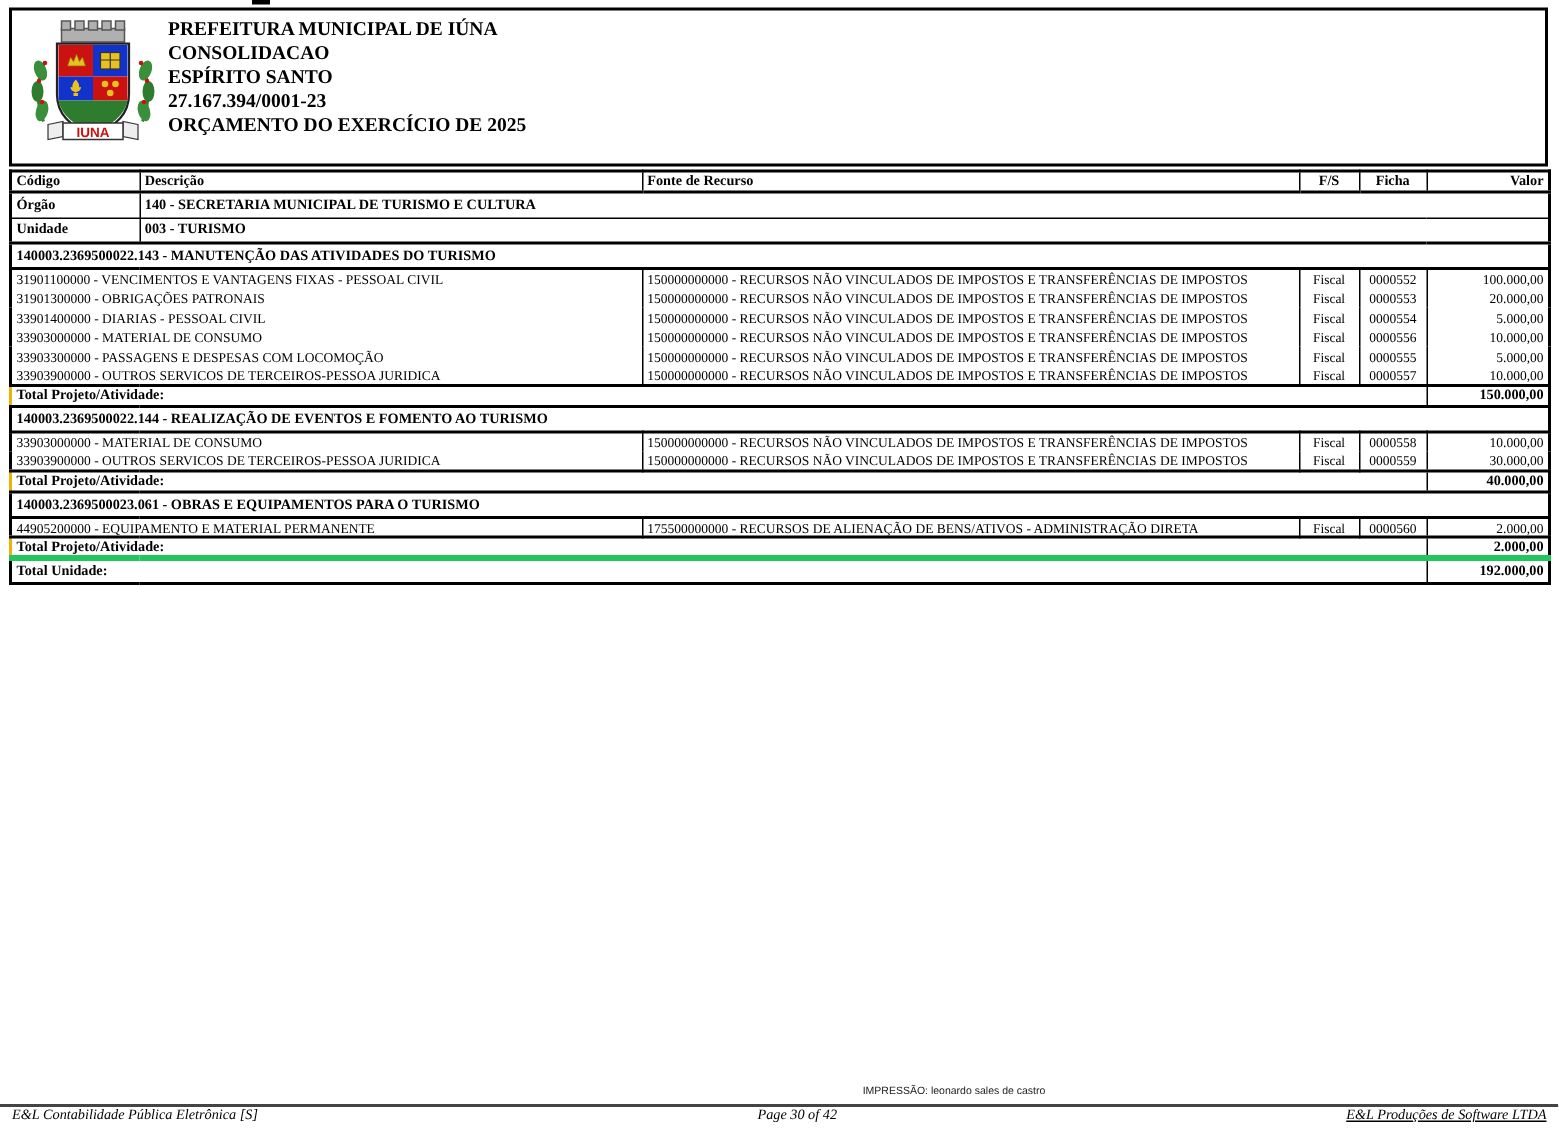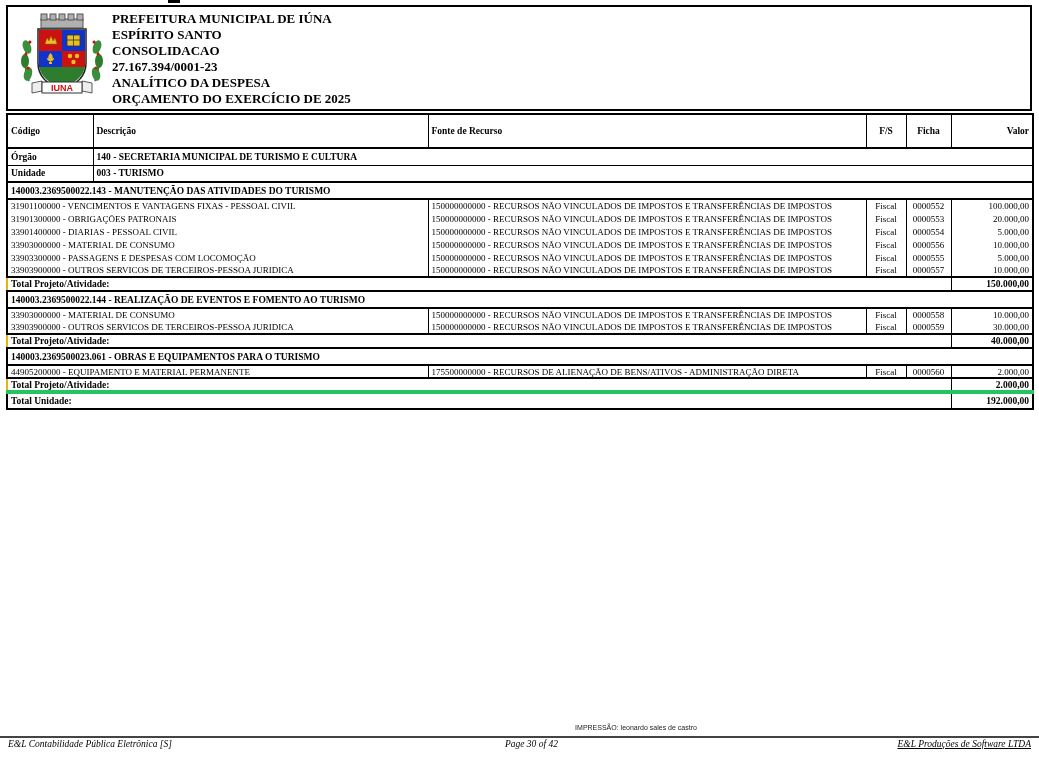--- a/index.html
+++ b/index.html
@@ -12,21 +12,21 @@
   
   .header-box { position:absolute; left:6px; top:5px; width:1026px; height:106px; border:2px solid #000; background:#fff; }
   .logo-wrap { position:absolute; left:8px; top:4px; width:92px; height:94px; }
   .title-block { position:absolute; left:104px; top:4px; }
   .title-line { font-weight:bold; font-size:13px; line-height:16px; white-space:nowrap; }
 
   
   table.budget { position:absolute; left:6px; top:113px; width:1026px; border-collapse:collapse; table-layout:fixed; background:#fff; border:2px solid #000; }
   table.budget td { overflow:hidden; white-space:nowrap; padding:0 3px; font-size:9px; vertical-align:middle; }
 
-  tr.header-row { height:34px;padding-left:18px; }
+  tr.header-row { height:14px;padding-left:18px; }
   tr.header-row td { border:1px solid #000; border-bottom:2px solid #000; font-weight:bold; font-size:9.5px; }
   tr.orgao-row td, tr.unidade-row td { border:1px solid #000; font-weight:bold; font-size:9.5px; height:17px; }
   tr.unidade-row td { border-bottom:2px solid #000; }
 
   tr.section-row td { border:2px solid #000; font-weight:bold; font-size:9.5px; height:17px; }
 
   tr.detail-row { height:13px; }
   tr.detail-row td { border-left:1px solid #000; border-right:1px solid #000; border-top:0; border-bottom:0; }
 
   tr.total-row td { border-top:2px solid #000; border-bottom:2px solid #000; font-weight:bold; font-size:9.5px; height:14px; }
@@ -114,24 +114,23 @@
         <g>
           <path d="M16,72 l10,-2 v10 l-10,2 z" fill="#eee" stroke="#333" stroke-width="0.8"></path>
           <path d="M76,72 l-10,-2 v10 l10,2 z" fill="#eee" stroke="#333" stroke-width="0.8"></path>
           <rect x="26" y="71" width="40" height="11" fill="#fff" stroke="#333" stroke-width="1"></rect>
           <text x="46" y="80" text-anchor="middle" font-size="9" font-weight="bold" fill="#cc1111" font-family="Liberation Sans, sans-serif">IUNA</text>
         </g>
       </svg>
     </div>
     <div class="title-block">
       <div class="title-line">PREFEITURA MUNICIPAL DE IÚNA</div>
+      <div class="title-line">CONSOLIDACAO</div>
       <div class="title-line">ESPÍRITO SANTO</div>
-      <div class="title-line">CONSOLIDACAO</div>
       <div class="title-line">27.167.394/0001-23</div>
-      <div class="title-line">ANALÍTICO DA DESPESA</div>
       <div class="title-line">ORÇAMENTO DO EXERCÍCIO DE 2025</div>
     </div>
   </div>
 
   <table class="budget">
     <colgroup>
       <col style="width:86px">
         <col style="width:335px">
         <col style="width:438px">
       <col style="width:40px">

